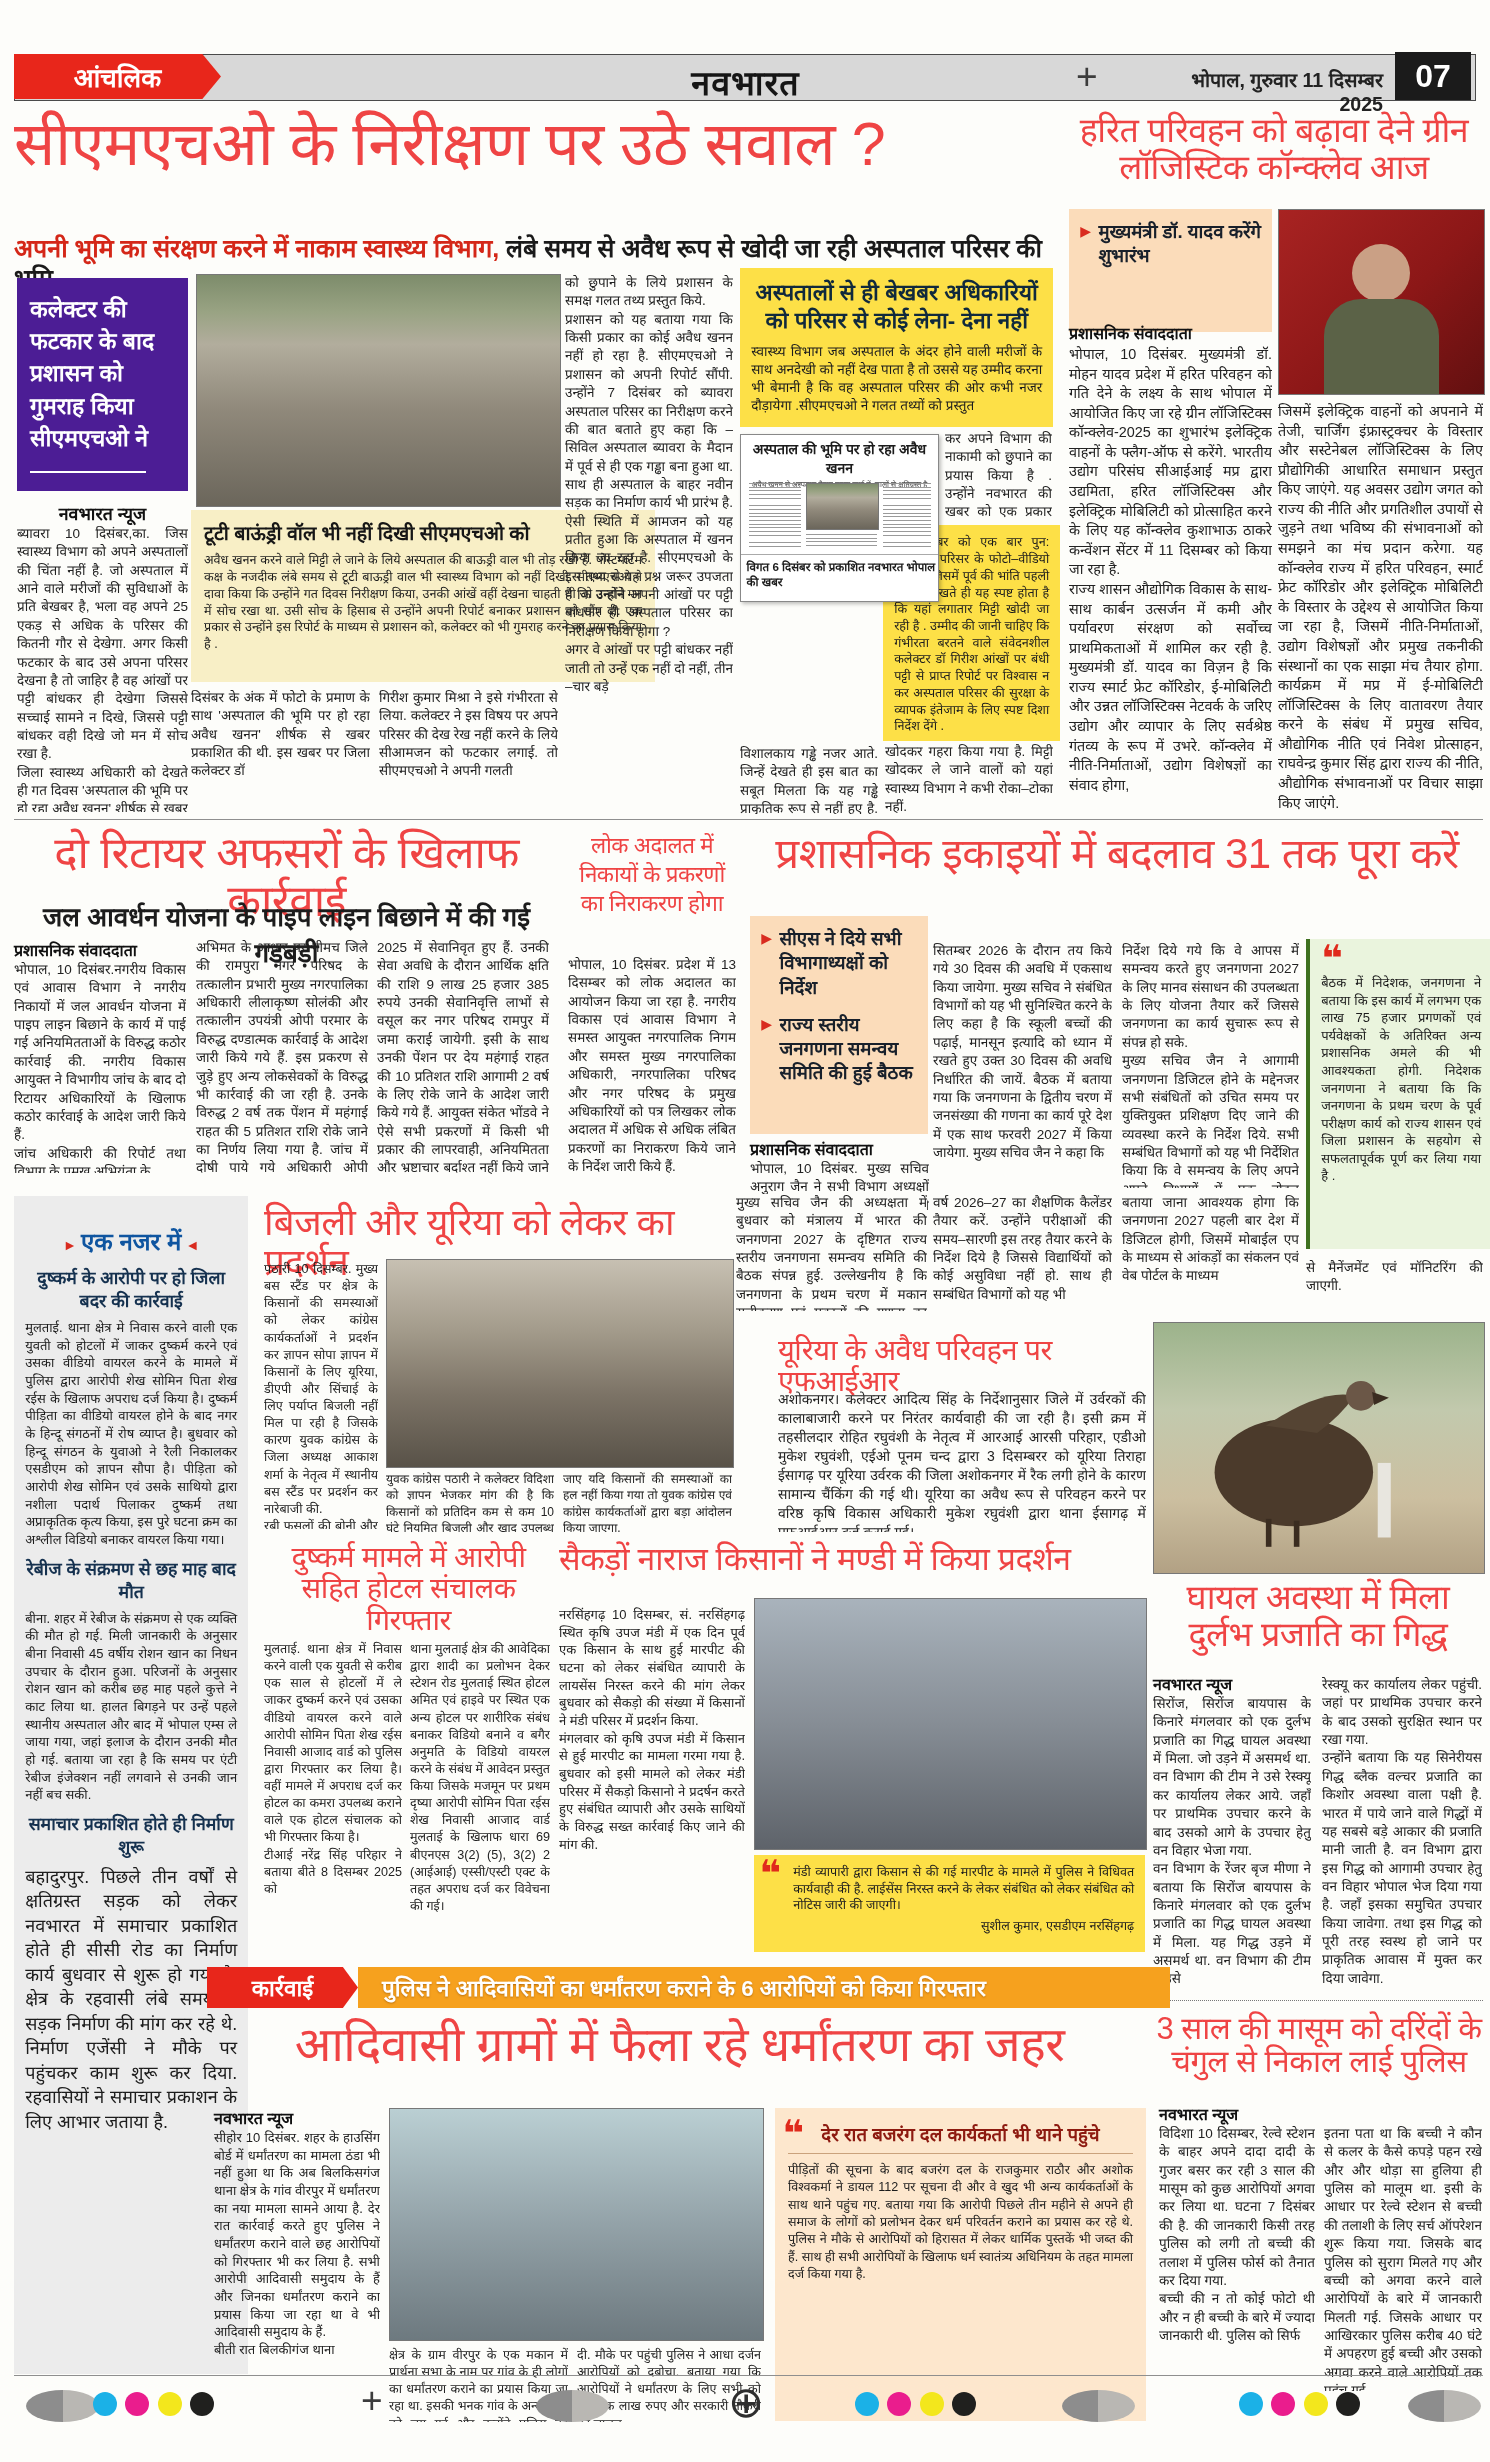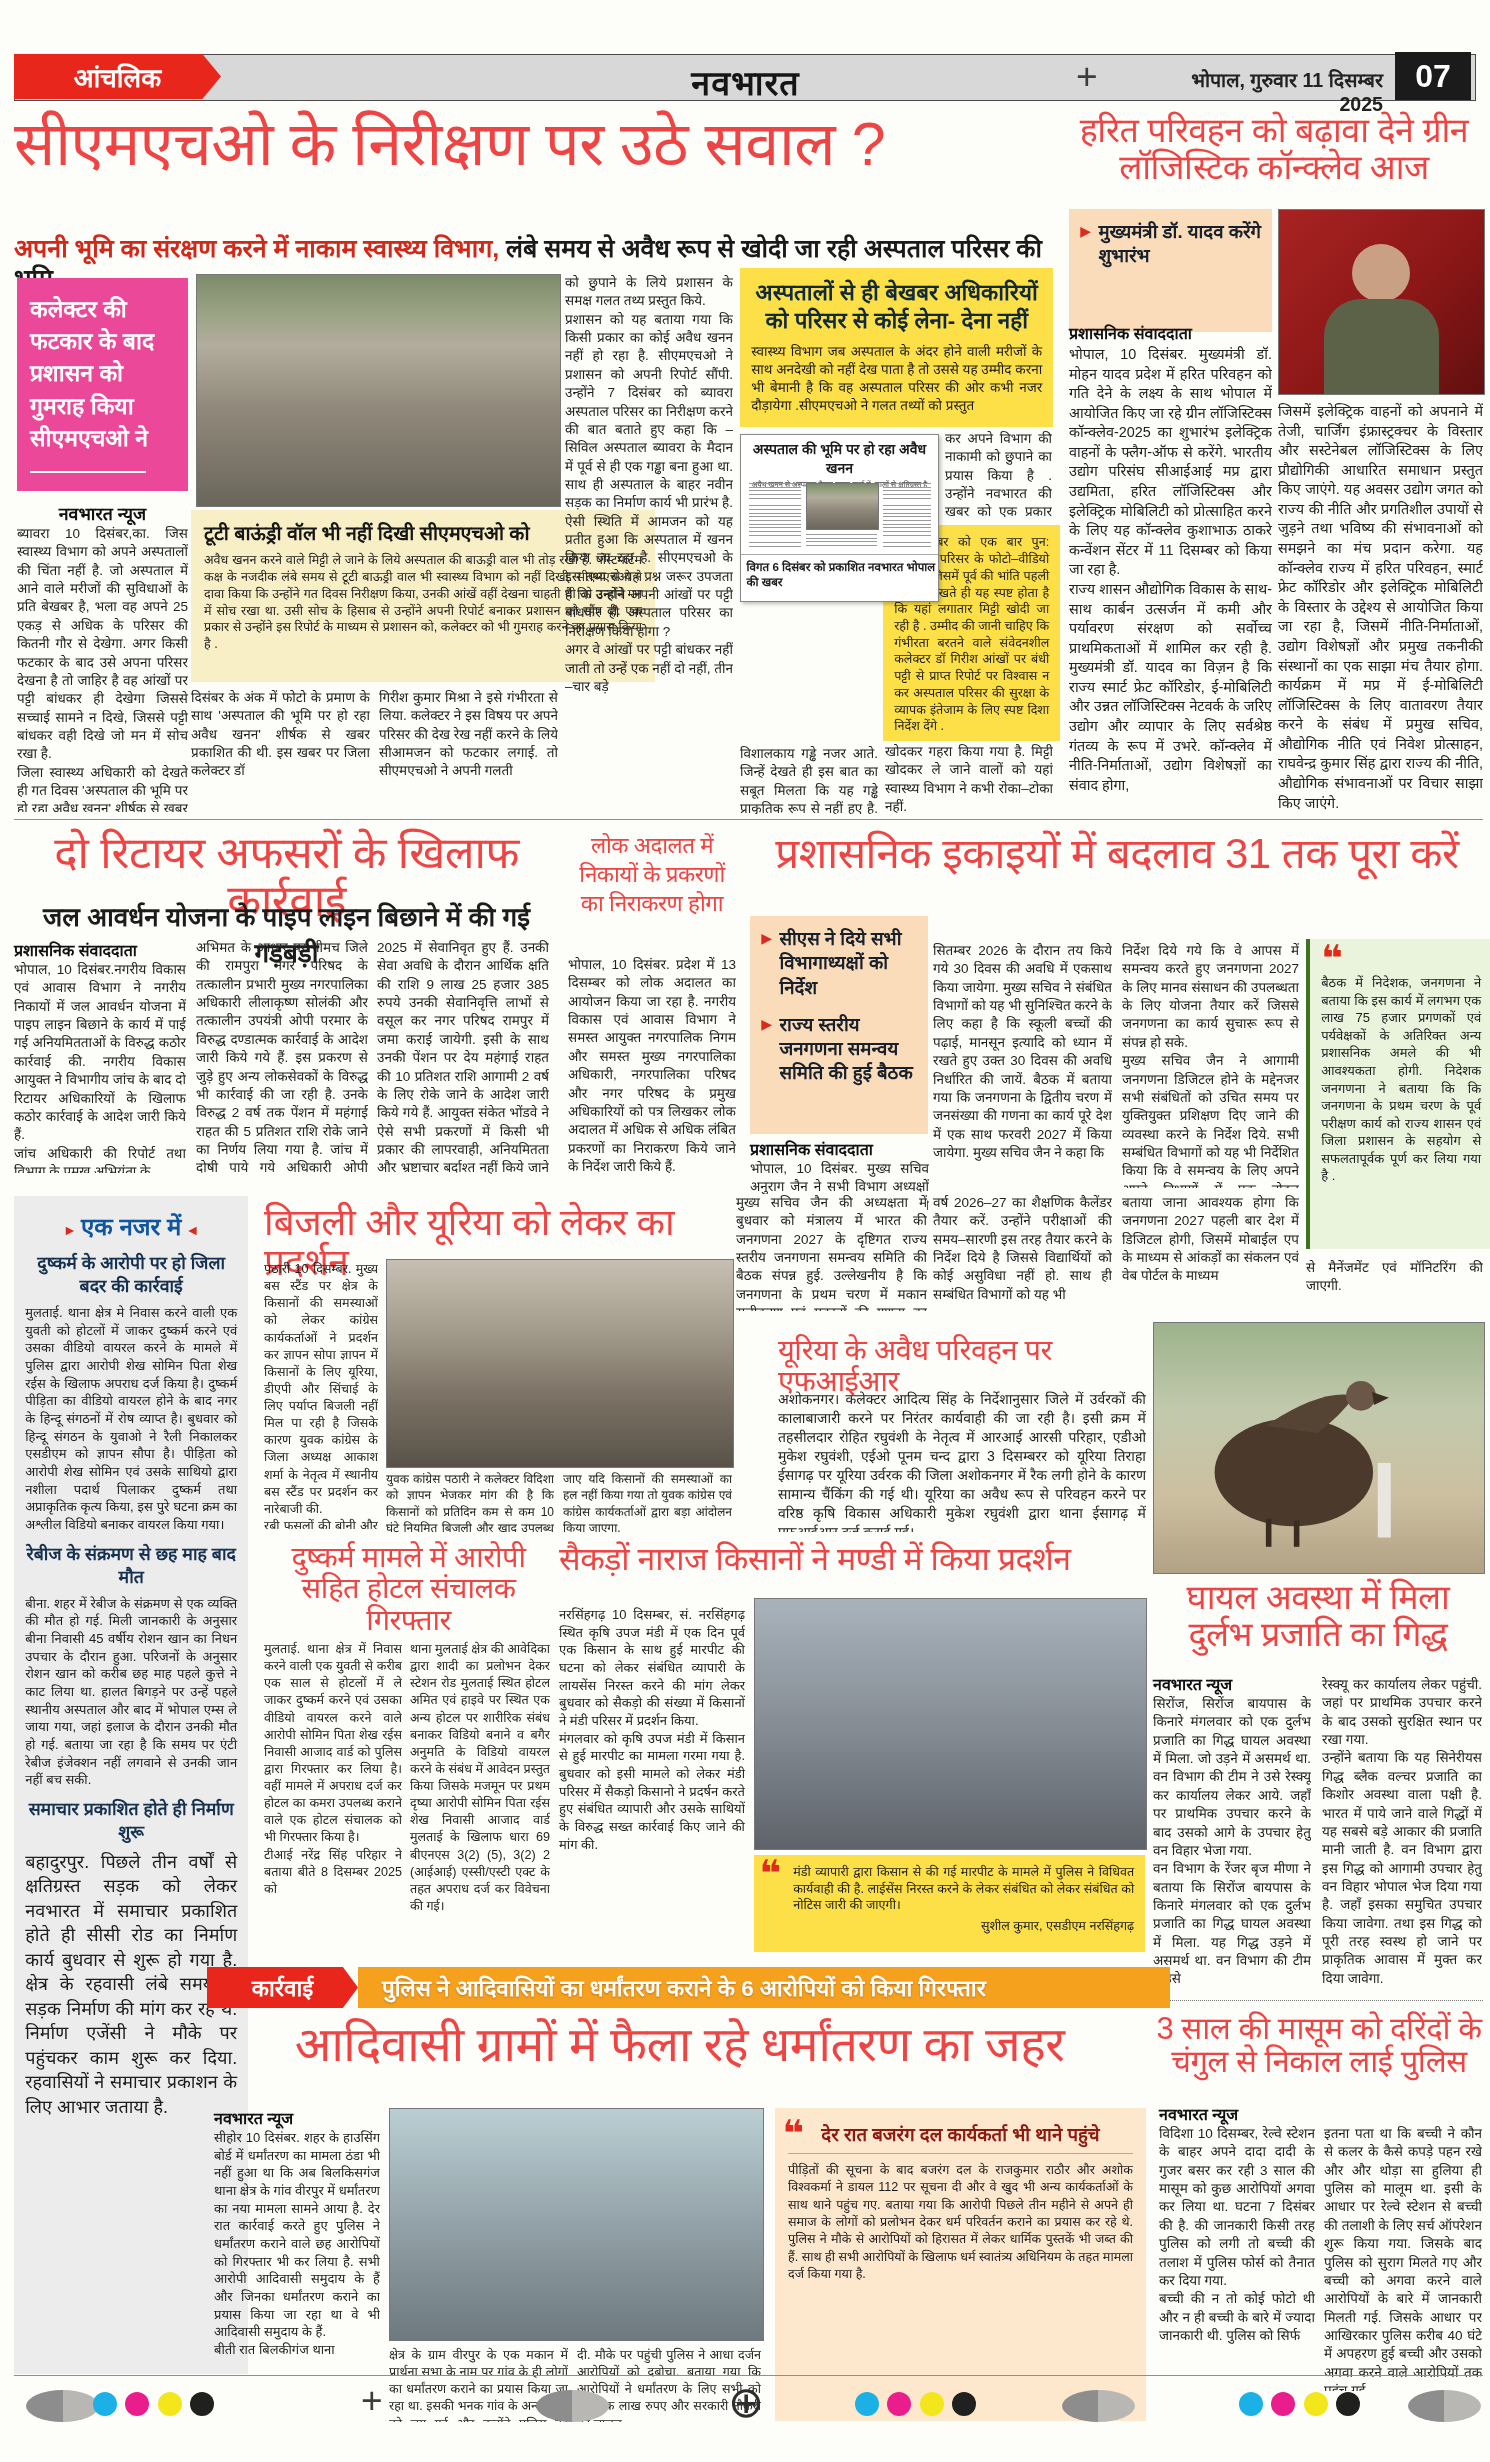--- a/index.html
+++ b/index.html
@@ -25,21 +25,21 @@
           clip-path:polygon(0 0,91% 0,100% 50%,91% 100%,0 100%)}
   .masthead{font-size:34px;font-weight:800;color:#151515;letter-spacing:0.9px}
   .pgbox{background:#1b1b1b;color:#fff;font-weight:800;font-size:32px;
          display:flex;align-items:center;justify-content:center}
   .datetxt{font-size:19.6px;font-weight:700;color:#222}
 
   .headline{font-weight:400;color:#ef4444;line-height:1.08;letter-spacing:-0.5px}
   .subhead-red{color:#d42718;font-weight:800}
   .subhead-blk{color:#1a1a1a;font-weight:800}
 
-  .bluebox{background:#ec4899;color:#fff;font-weight:700;font-size:23px;line-height:1.4;padding:15px 13px}
+  .bluebox{background:#4c1d95;color:#fff;font-weight:700;font-size:23px;line-height:1.4;padding:15px 13px}
   .bluebox .wline{background:#fff;height:1.9px;width:80%;margin-top:17px}
 
   .cyanbox{background:#fde047;padding:9.3px 11.2px;overflow:hidden}
   .cyanbox h4{margin:1.9px 0 7.5px;font-size:22.4px;line-height:1.25;text-align:center;color:#10293c}
   .yellowbox{background:#f8efc6;padding:9.3px 13px;overflow:hidden}
   .yellowbox h4{margin:0 0 5.6px;font-size:19.6px;color:#161616}
   .peachbox{background:#fbdcba;padding:11.2px 11.2px;overflow:hidden}
   .peachbox .it{display:flex;gap:7.5px;font-weight:700;font-size:18.6px;line-height:1.3;margin-bottom:13px;color:#18202b}
   .tri{color:#d92b1f;font-size:14px;line-height:1.7}
   .greenbox{background:#eaf4dd;border-left:4.7px solid #3f7120;padding:9.3px 11.2px;overflow:hidden}
@@ -184,21 +184,21 @@
 <div class="abs bodytxt j pre" style="left:1122px;top:942px;width:177px;height:246px">निर्देश दिये गये कि वे आपस में समन्वय करते हुए जनगणना 2027 के लिए मानव संसाधन की उपलब्धता के लिए योजना तैयार करें जिससे जनगणना का कार्य सुचारू रूप से संपन्न हो सके.
 मुख्य सचिव जैन ने आगामी जनगणना डिजिटल होने के मद्देनजर सभी संबंधितों को उचित समय पर युक्तियुक्त प्रशिक्षण दिए जाने की व्यवस्था करने के निर्देश दिये. सभी सम्बंधित विभागों को यह भी निर्देशित किया कि वे समन्वय के लिए अपने अपने विभागों में एक नोडल अधिकारी नामित करें. मुख्य सचिव जैन ने कहा कि आम जन को यह</div>
 <div class="abs bodytxt j" style="left:1122px;top:1194px;width:177px;height:117px">बताया जाना आवश्यक होगा कि जनगणना 2027 पहली बार देश में डिजिटल होगी, जिसमें मोबाईल एप के माध्यम से आंकड़ों का संकलन एवं वेब पोर्टल के माध्यम</div>
 <div class="abs greenbox" style="left:1306px;top:939px;width:160px;height:291px">
   <span class="q">❝</span>
   <div class="j" style="font-size:13px;line-height:1.35">बैठक में निदेशक, जनगणना ने बताया कि इस कार्य में लगभग एक लाख 75 हजार प्रगणकों एवं पर्यवेक्षकों के अतिरिक्त अन्य प्रशासनिक अमले की भी आवश्यकता होगी.  निदेशक जनगणना ने बताया कि कि जनगणना के प्रथम चरण के पूर्व परीक्षण कार्य को राज्य शासन एवं जिला प्रशासन के सहयोग से सफलतापूर्वक पूर्ण कर लिया गया है .</div>
 </div>
 <div class="abs bodytxt j" style="left:1306px;top:1259px;width:177px;height:47px">से मैनेंजमेंट एवं मॉनिटरिंग की जाएगी.</div>
 
 <div class="abs graybox" style="left:14px;top:1196px;width:212px;height:1159px">
-  <div class="center" style="margin-top:4px">
+  <div class="center" style="margin-top:19px">
     <span class="tri">►</span>
     <span class="eknav-h">एक नजर में</span>
     <span class="tri">◄</span>
   </div>
   <div class="eknav-t">दुष्कर्म के आरोपी पर हो जिला बदर की कार्रवाई</div>
   <div class="j" style="font-size:13px;line-height:1.36">मुलताई. थाना क्षेत्र मे निवास करने वाली एक युवती को होटलों में जाकर दुष्कर्म करने एवं उसका वीडियो वायरल करने के मामले में पुलिस द्वारा आरोपी शेख सोमिन पिता शेख रईस के खिलाफ अपराध दर्ज किया है। दुष्कर्म पीड़िता का वीडियो वायरल होने के बाद नगर के हिन्दू संगठनों में रोष व्याप्त है। बुधवार को हिन्दू संगठन के युवाओ ने रैली निकालकर एसडीएम को ज्ञापन सौपा है। पीड़िता को आरोपी शेख सोमिन एवं उसके साथियो द्वारा नशीला पदार्थ पिलाकर दुष्कर्म तथा अप्राकृतिक कृत्य किया, इस पुरे घटना क्रम का अश्लील विडियो बनाकर वायरल किया गया।</div>
   <div class="eknav-t">रेबीज के संक्रमण से छह माह बाद मौत</div>
   <div class="j" style="font-size:13px;line-height:1.36">बीना. शहर में रेबीज के संक्रमण से एक व्यक्ति की मौत हो गई. मिली जानकारी के अनुसार बीना निवासी 45 वर्षीय रोशन खान का निधन उपचार के दौरान हुआ. परिजनों के अनुसार रोशन खान को करीब छह माह पहले कुत्ते ने काट लिया था. हालत बिगड़ने पर उन्हें पहले स्थानीय अस्पताल और बाद में भोपाल एम्स ले जाया गया, जहां इलाज के दौरान उनकी मौत हो गई. बताया जा रहा है कि समय पर एंटी रेबीज इंजेक्शन नहीं लगवाने से उनकी जान नहीं बच सकी.</div>
   <div class="eknav-t">समाचार प्रकाशित होते ही निर्माण शुरू</div>
   <div class="j" style="font-size:18px;line-height:1.36">बहादुरपुर. पिछले तीन वर्षों से क्षतिग्रस्त सड़क को लेकर नवभारत में समाचार प्रकाशित होते ही सीसी रोड का निर्माण कार्य बुधवार से शुरू हो गया है. क्षेत्र के रहवासी लंबे समय से सड़क निर्माण की मांग कर रहे थे. निर्माण एजेंसी ने मौके पर पहुंचकर काम शुरू कर दिया. रहवासियों ने समाचार प्रकाशन के लिए आभार जताया है.</div>

